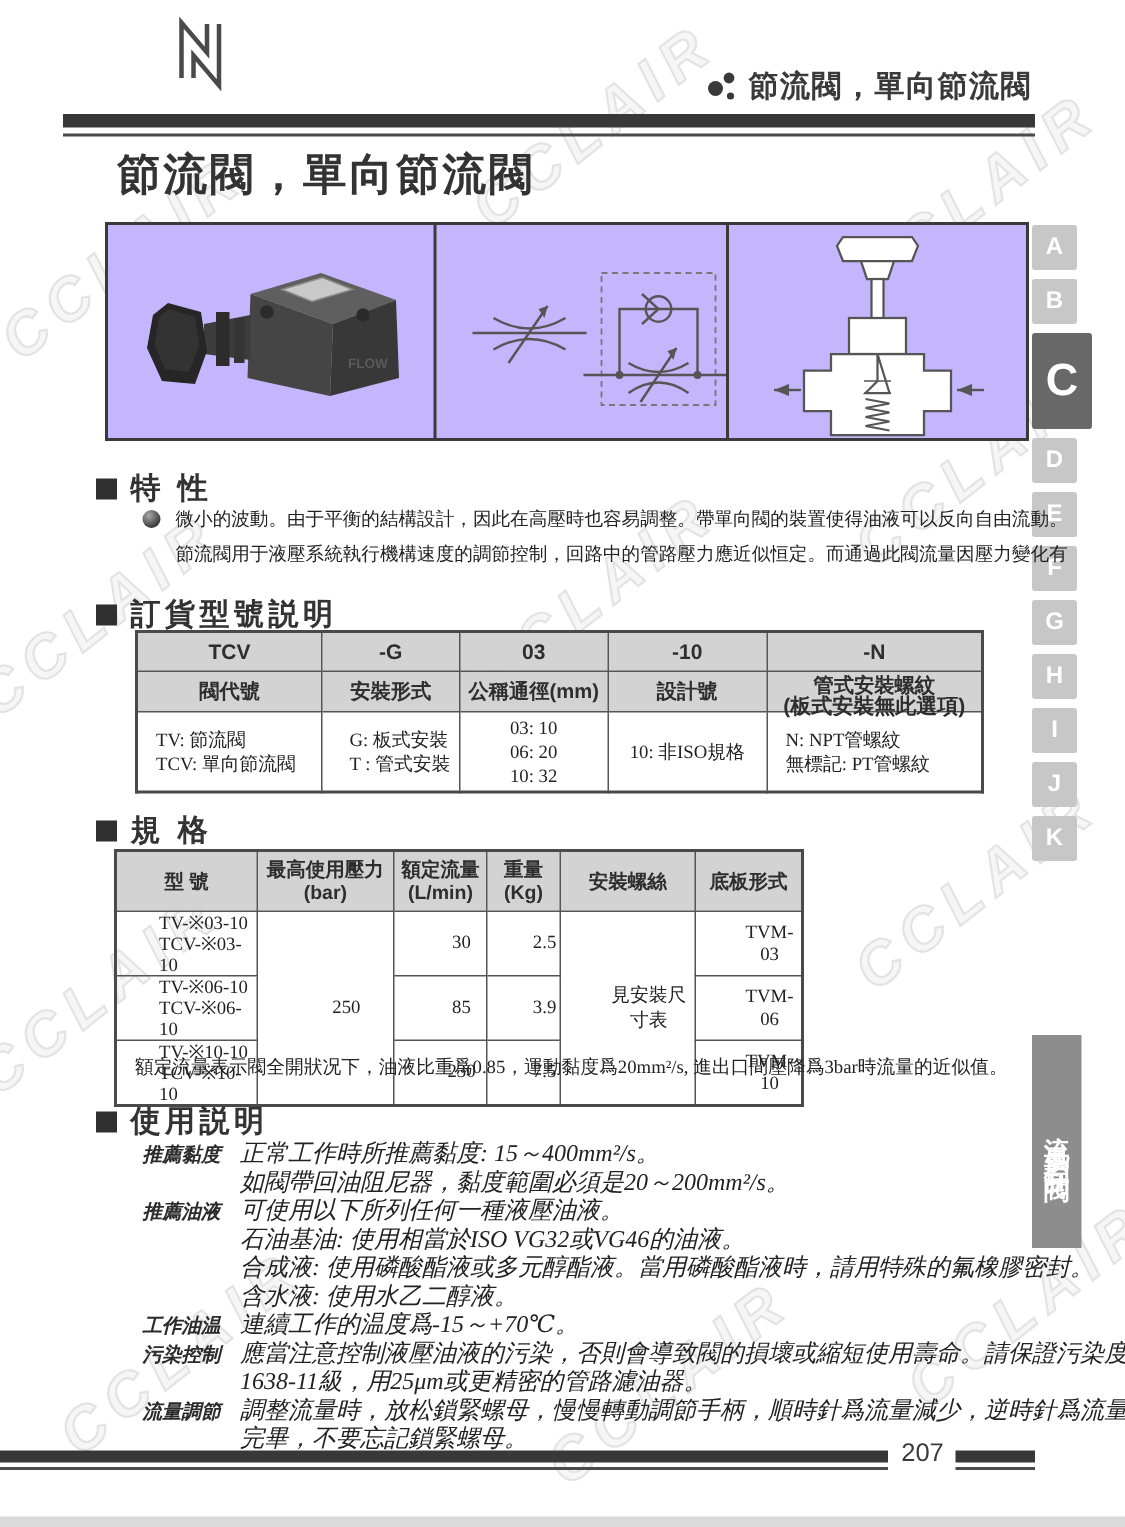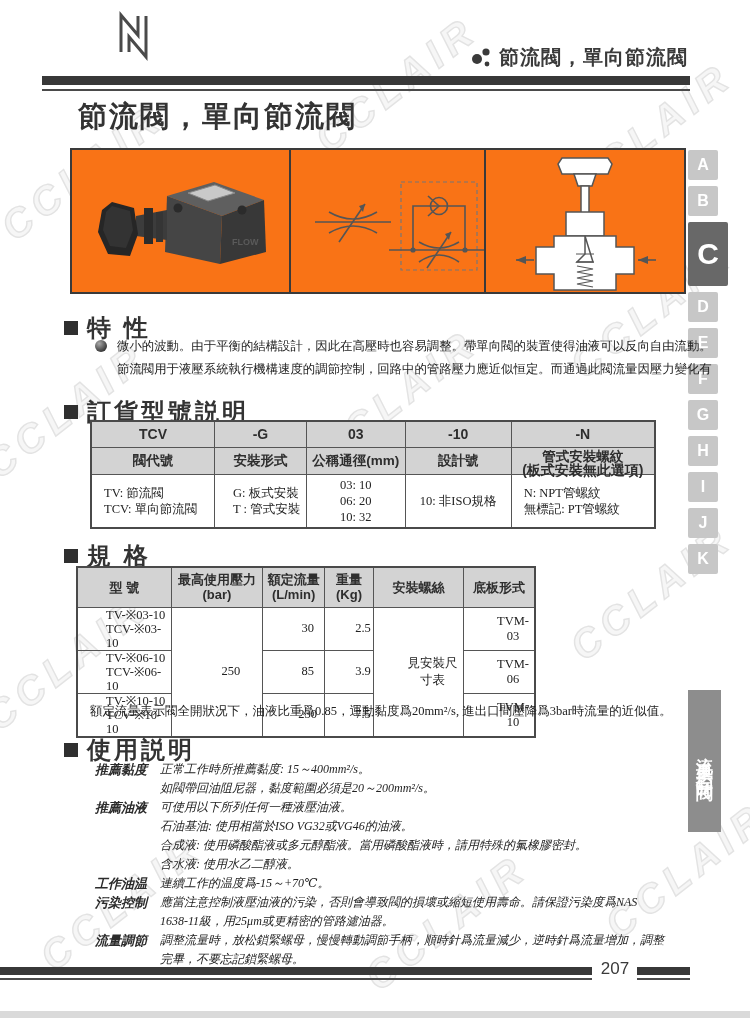--- a/index.html
+++ b/index.html
@@ -25,21 +25,21 @@
   .bar-thick { position:absolute; background:#383838; }
   .bar-thin  { position:absolute; background:#4a4a4a; }
   .main-title {
     position:absolute; left:78px; top:97px;
     font-family:"Liberation Sans","DejaVu Sans",sans-serif; font-weight:bold;
     font-size:29px; color:#333; letter-spacing:2px;
   }
   
   .images-row {
     position:absolute; left:70px; top:148px; width:616px; height:146px;
-    border:2px solid #3a3a3a; display:flex; background:#f97316;
+    border:2px solid #3a3a3a; display:flex; background:#c4b5fd;
   }
   .img-panel { height:100%; position:relative; }
   .img-panel + .img-panel { border-left:2px solid #3a3a3a; }
   .p1 { width:219px; } .p2 { width:195px; } .p3 { flex:1; }
   
   .tab {
     position:absolute; left:688px; width:30px; height:30px; background:#c7c7c7;
     color:#fff; font-family:"Liberation Sans","DejaVu Sans",sans-serif;
     font-weight:bold; font-size:16px; display:flex; align-items:center; justify-content:center;
     border-radius:2px;
@@ -48,21 +48,21 @@
   .side-label {
     position:absolute; left:688px; top:690px; width:33px; height:142px;
     background:#8d8d8d; color:#fff; display:flex; align-items:center; justify-content:center;
     writing-mode:vertical-rl; font-family:"Liberation Sans","DejaVu Sans",sans-serif;
     font-weight:bold; font-size:17px; letter-spacing:7px;
   }
   
   .sec-head {
     position:absolute; display:flex; align-items:center; gap:9px;
     font-family:"Liberation Sans","DejaVu Sans",sans-serif; font-weight:bold;
-    font-size:24px; color:#333; letter-spacing:3px;
+    font-size:20px; color:#333; letter-spacing:3px;
   }
   .sq { width:14px; height:14px; background:#2f2f2f; display:inline-block; }
   
   .feature-bullet {
     position:absolute; left:95px; top:340px; width:12px; height:12px; border-radius:50%;
     background:radial-gradient(circle at 35% 30%, #a9a9a9, #3c3c3c 70%);
   }
   .feature-text { position:absolute; left:117px; top:335px; font-size:12.4px; color:#222; }
   .feature-text div { white-space:nowrap; line-height:23px; }
   
@@ -87,21 +87,21 @@
   .spec-table .model { text-align:left; padding-left:13px; }
   .spec-table .model div { line-height:14px; }
   .spec-note { position:absolute; left:90px; top:703px; font-size:12.5px; color:#222; white-space:nowrap; }
   
   .usage { position:absolute; left:95px; top:760px; width:600px;font-style:italic; }
   .u-item { display:flex; margin-bottom:0; }
   .u-label {
     width:65px; flex:0 0 65px; font-family:"Liberation Sans","DejaVu Sans",sans-serif;
     font-weight:bold; font-size:13px; color:#2b2b2b; line-height:19px;
   }
-  .u-lines { font-size:12px; color:#222; }
+  .u-lines { font-size:16px; color:#222; }
   .u-lines div { line-height:19px; white-space:nowrap; }
   
   .page-num {
     position:absolute; left:595px; top:959px; width:40px; text-align:center;
     font-family:"Liberation Sans","DejaVu Sans",sans-serif; font-size:17px; color:#3a3a3a;
   }
   .page-edge { position:absolute; left:0; top:1011px; width:750px; height:7px; background:#dadada; }
 </style>
 </head>
 <body>

